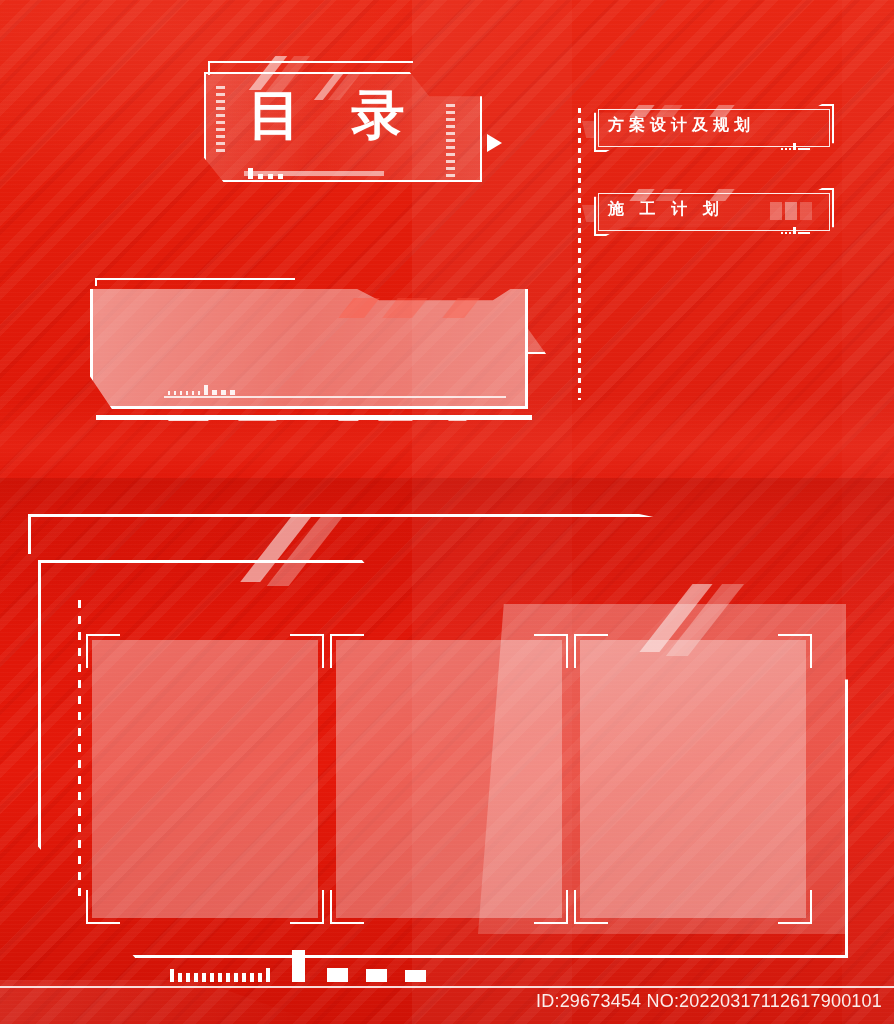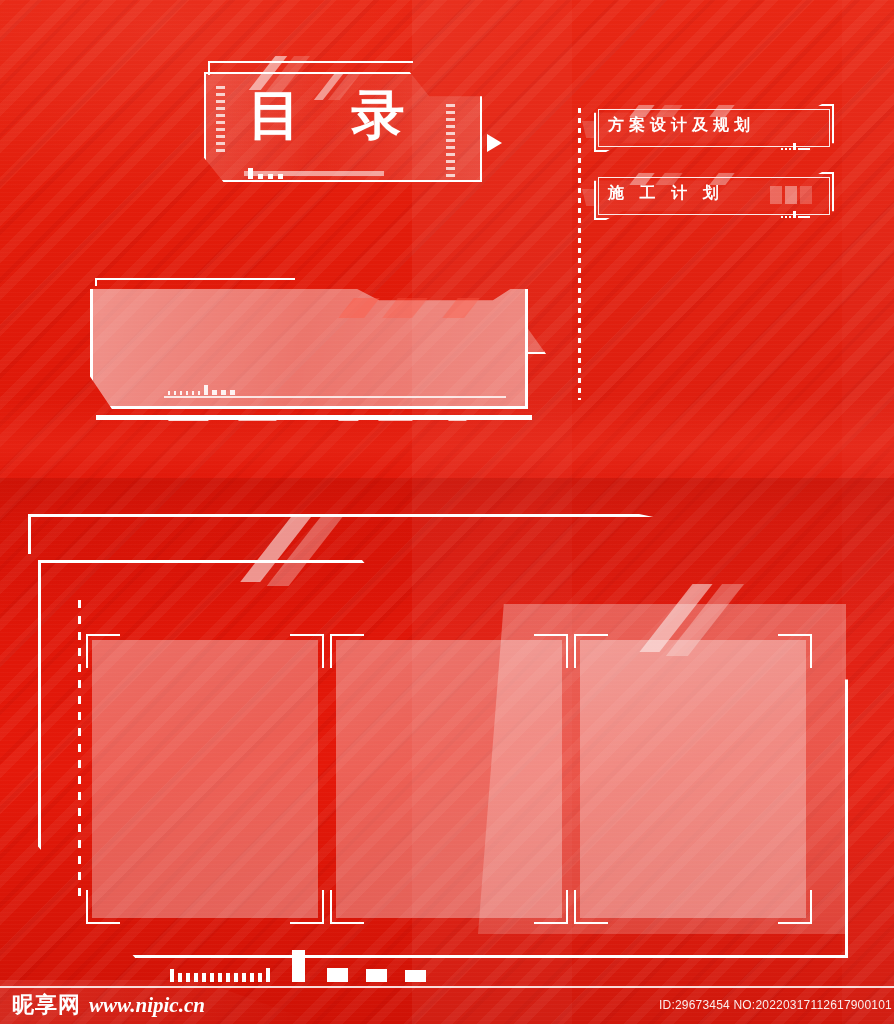--- a/index.html
+++ b/index.html
@@ -259,23 +259,23 @@
     font-size: 22px; font-weight: bold; color: #ffffff;
     letter-spacing: 1px;
     background: rgba(255,255,255,0.0);
   }
   #watermark .url {
     font-family: "Liberation Serif", "DejaVu Serif", serif;
     font-style: italic; font-weight: bold;
     font-size: 21px; color: #ffffff; letter-spacing: 0px;
   }
   #id-strip {
-    position:absolute; right: 2px; bottom: 12px;
+    position:absolute; right: 12px; bottom: 12px;
     font-family: "Liberation Sans", "DejaVu Sans", sans-serif;
-    font-size: 12px; color: rgba(255,255,255,0.92);
+    font-size: 18px; color: rgba(255,255,255,0.92);
     letter-spacing: 0.2px; white-space: nowrap;
   }
   #footer .rt-ticks {
     position:absolute; right: 8px; top: -24px; width: 10px;
     display:flex; flex-direction:column; gap: 3px;
   }
 </style>
 </head>
 <body>
 
@@ -352,21 +352,21 @@
         <div class="blocks"></div>
         <div class="label">方案设计及规划</div>
         <div class="minidots">
           <i></i>
           <i></i>
           <i></i>
           <i class="t"></i>
           <i class="l"></i>
         </div>
       </div>
-      <div class="menu-item" style="top: 68px;">
+      <div class="menu-item" style="top: 84px;">
         <div class="frame"></div>
         <div class="frame2"></div>
         <div class="tab-left"></div>
         <div class="stripe" style="left: 40px; top: 1px; width: 16px; height: 12px; background: rgba(255, 255, 255, 0.4);"></div>
         <div class="stripe" style="left: 66px; top: 1px; width: 18px; height: 12px; background: rgba(255, 255, 255, 0.22);"></div>
         <div class="stripe" style="left: 120px; top: 1px; width: 16px; height: 12px; background: rgba(255, 255, 255, 0.35);"></div>
         <div class="blocks">
           <i></i>
           <i></i>
           <i></i>
@@ -465,20 +465,16 @@
       <i style="width: 10px; height: 0px; background: transparent;"></i>
       <i style="width: 21px; height: 13px;"></i>
       <i style="width: 10px; height: 0px; background: transparent;"></i>
       <i style="width: 21px; height: 12px;"></i>
     </div>
 
   <div id="footer">
     <div class="tri"></div>
     <div class="hline"></div>
     <div class="rt-ticks"></div>
-    <div id="watermark">
-      <span class="cnlogo">昵享网</span>
-      <span class="url">www.nipic.cn</span>
-    </div>
     <div id="id-strip">ID:29673454 NO:20220317112617900101</div>
   </div>
 
 </div>
 
 </body></html>

